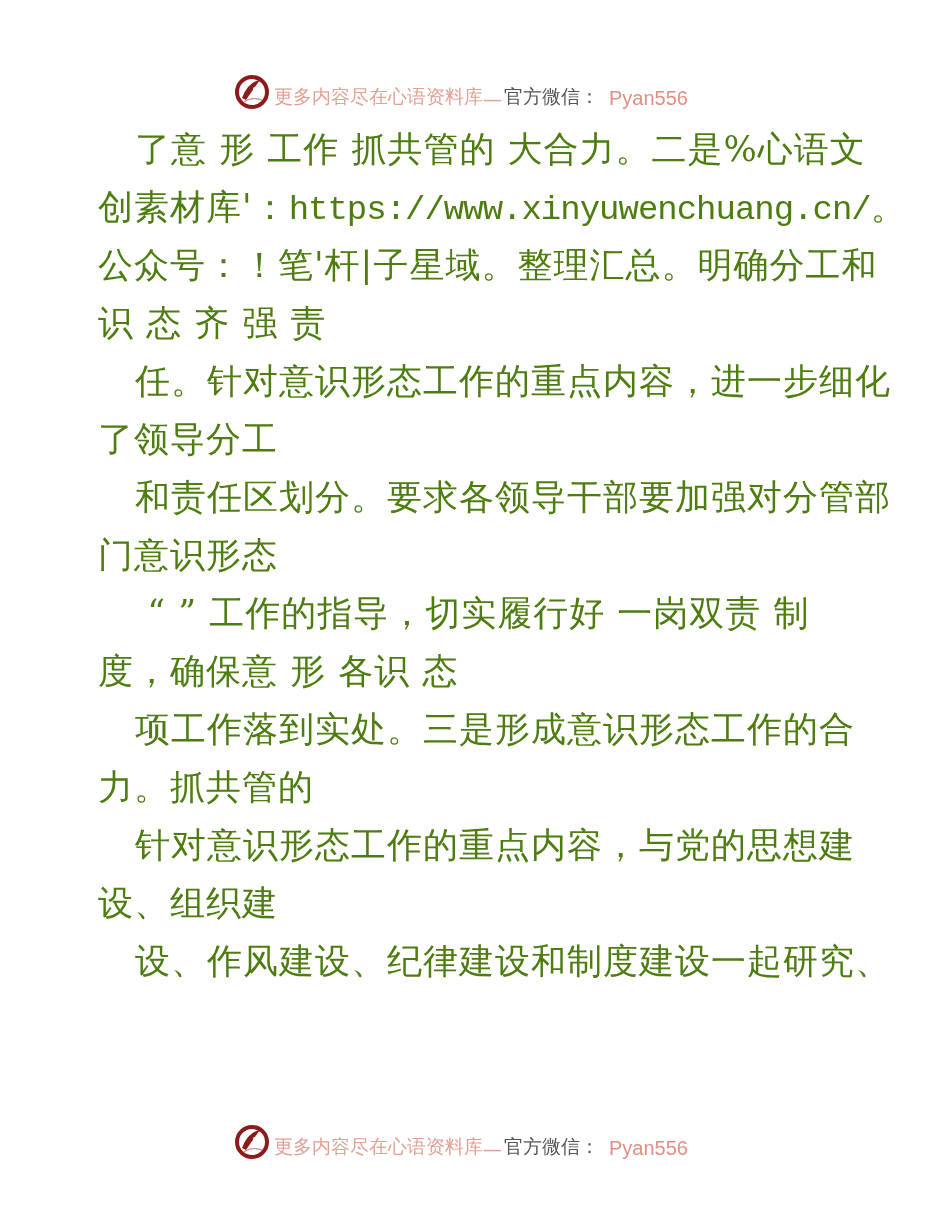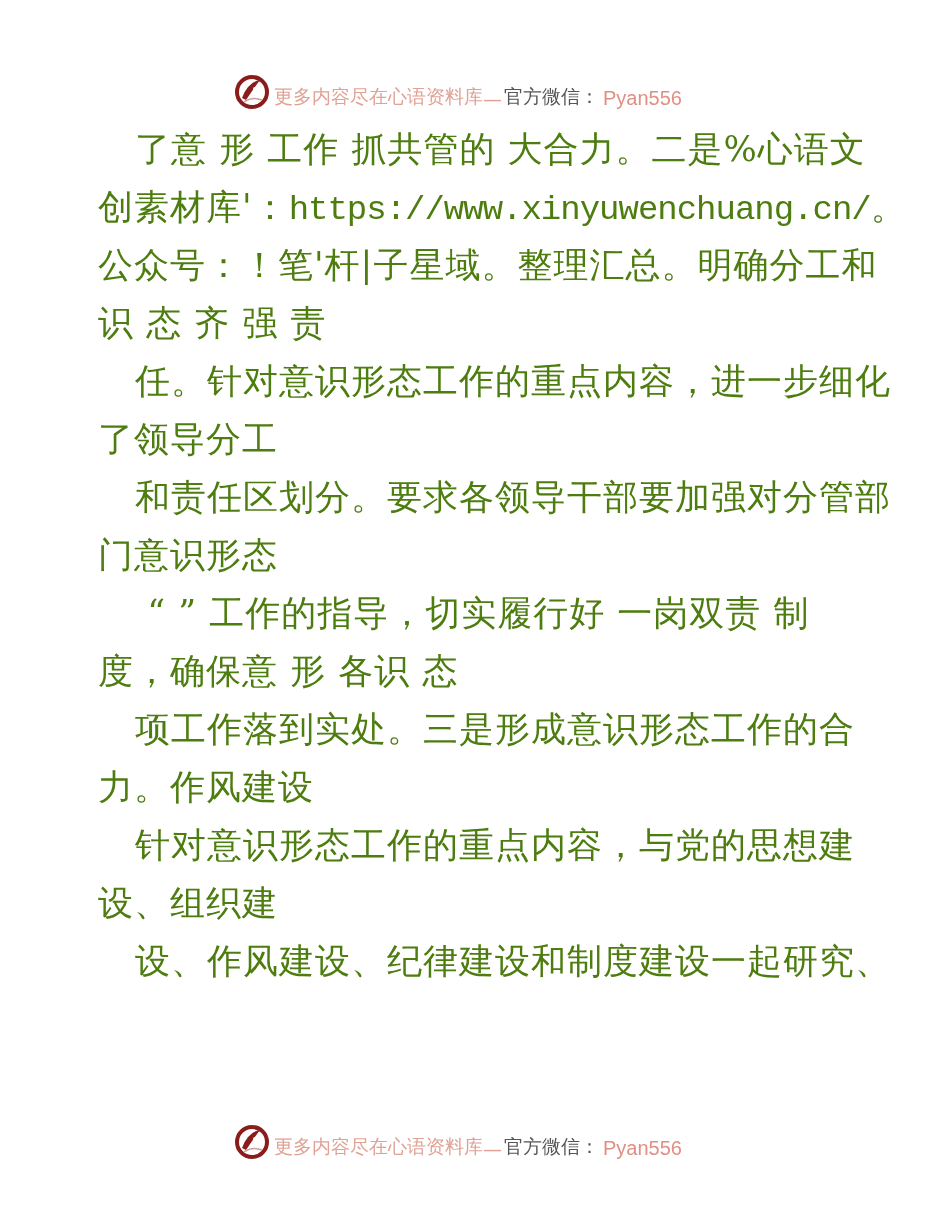--- a/index.html
+++ b/index.html
@@ -45,21 +45,21 @@
       font-family: "DejaVu Serif", "Liberation Serif", serif;
       font-size: 19px;
       color: #555555;
       margin-left: 2px;
       margin-top: 37px;
     }
     .wm-id {
       font-family: "Liberation Sans", sans-serif;
       font-size: 20px;
       color: #e08f84;
-      margin-left: 4px;
+      margin-left: 10px;
     }
     .content {
       position: absolute;
       left: 98px;
       top: 120px;
       width: 770px;
     }
     .line {
       height: 58px;
       line-height: 58px;
@@ -96,21 +96,21 @@
   <div class="line"><span>创素材库'：</span><span class="url-part">https://www.xinyuwenchuang.cn/</span><span>。</span></div>
   <div class="line">公众号：！笔'杆|子星域。整理汇总。明确分工和</div>
   <div class="line">识 态 齐 强 责</div>
   <div class="line indent">任。针对意识形态工作的重点内容，进一步细化</div>
   <div class="line">了领导分工</div>
   <div class="line indent">和责任区划分。要求各领导干部要加强对分管部</div>
   <div class="line">门意识形态</div>
   <div class="line indent"> “ ” 工作的指导，切实履行好 一岗双责 制</div>
   <div class="line">度，确保意 形 各识 态</div>
   <div class="line indent">项工作落到实处。三是形成意识形态工作的合</div>
-  <div class="line">力。作风建设</div>
+  <div class="line">力。抓共管的</div>
   <div class="line indent">针对意识形态工作的重点内容，与党的思想建</div>
   <div class="line">设、组织建</div>
   <div class="line indent">设、作风建设、纪律建设和制度建设一起研究、</div>
 </div>
 
 <div class="watermark bottom">
   <svg class="wm-logo" viewBox="0 0 36 36">
     <circle cx="18" cy="18" r="15" fill="none" stroke="#8b1c1c" stroke-width="4"></circle>
     <path d="M8 24 Q14 8 26 6 Q20 14 12 26 Z" fill="#8b1c1c"></path>
     <path d="M10 28 Q18 22 28 26" fill="none" stroke="#c9a0a0" stroke-width="1.5"></path>

